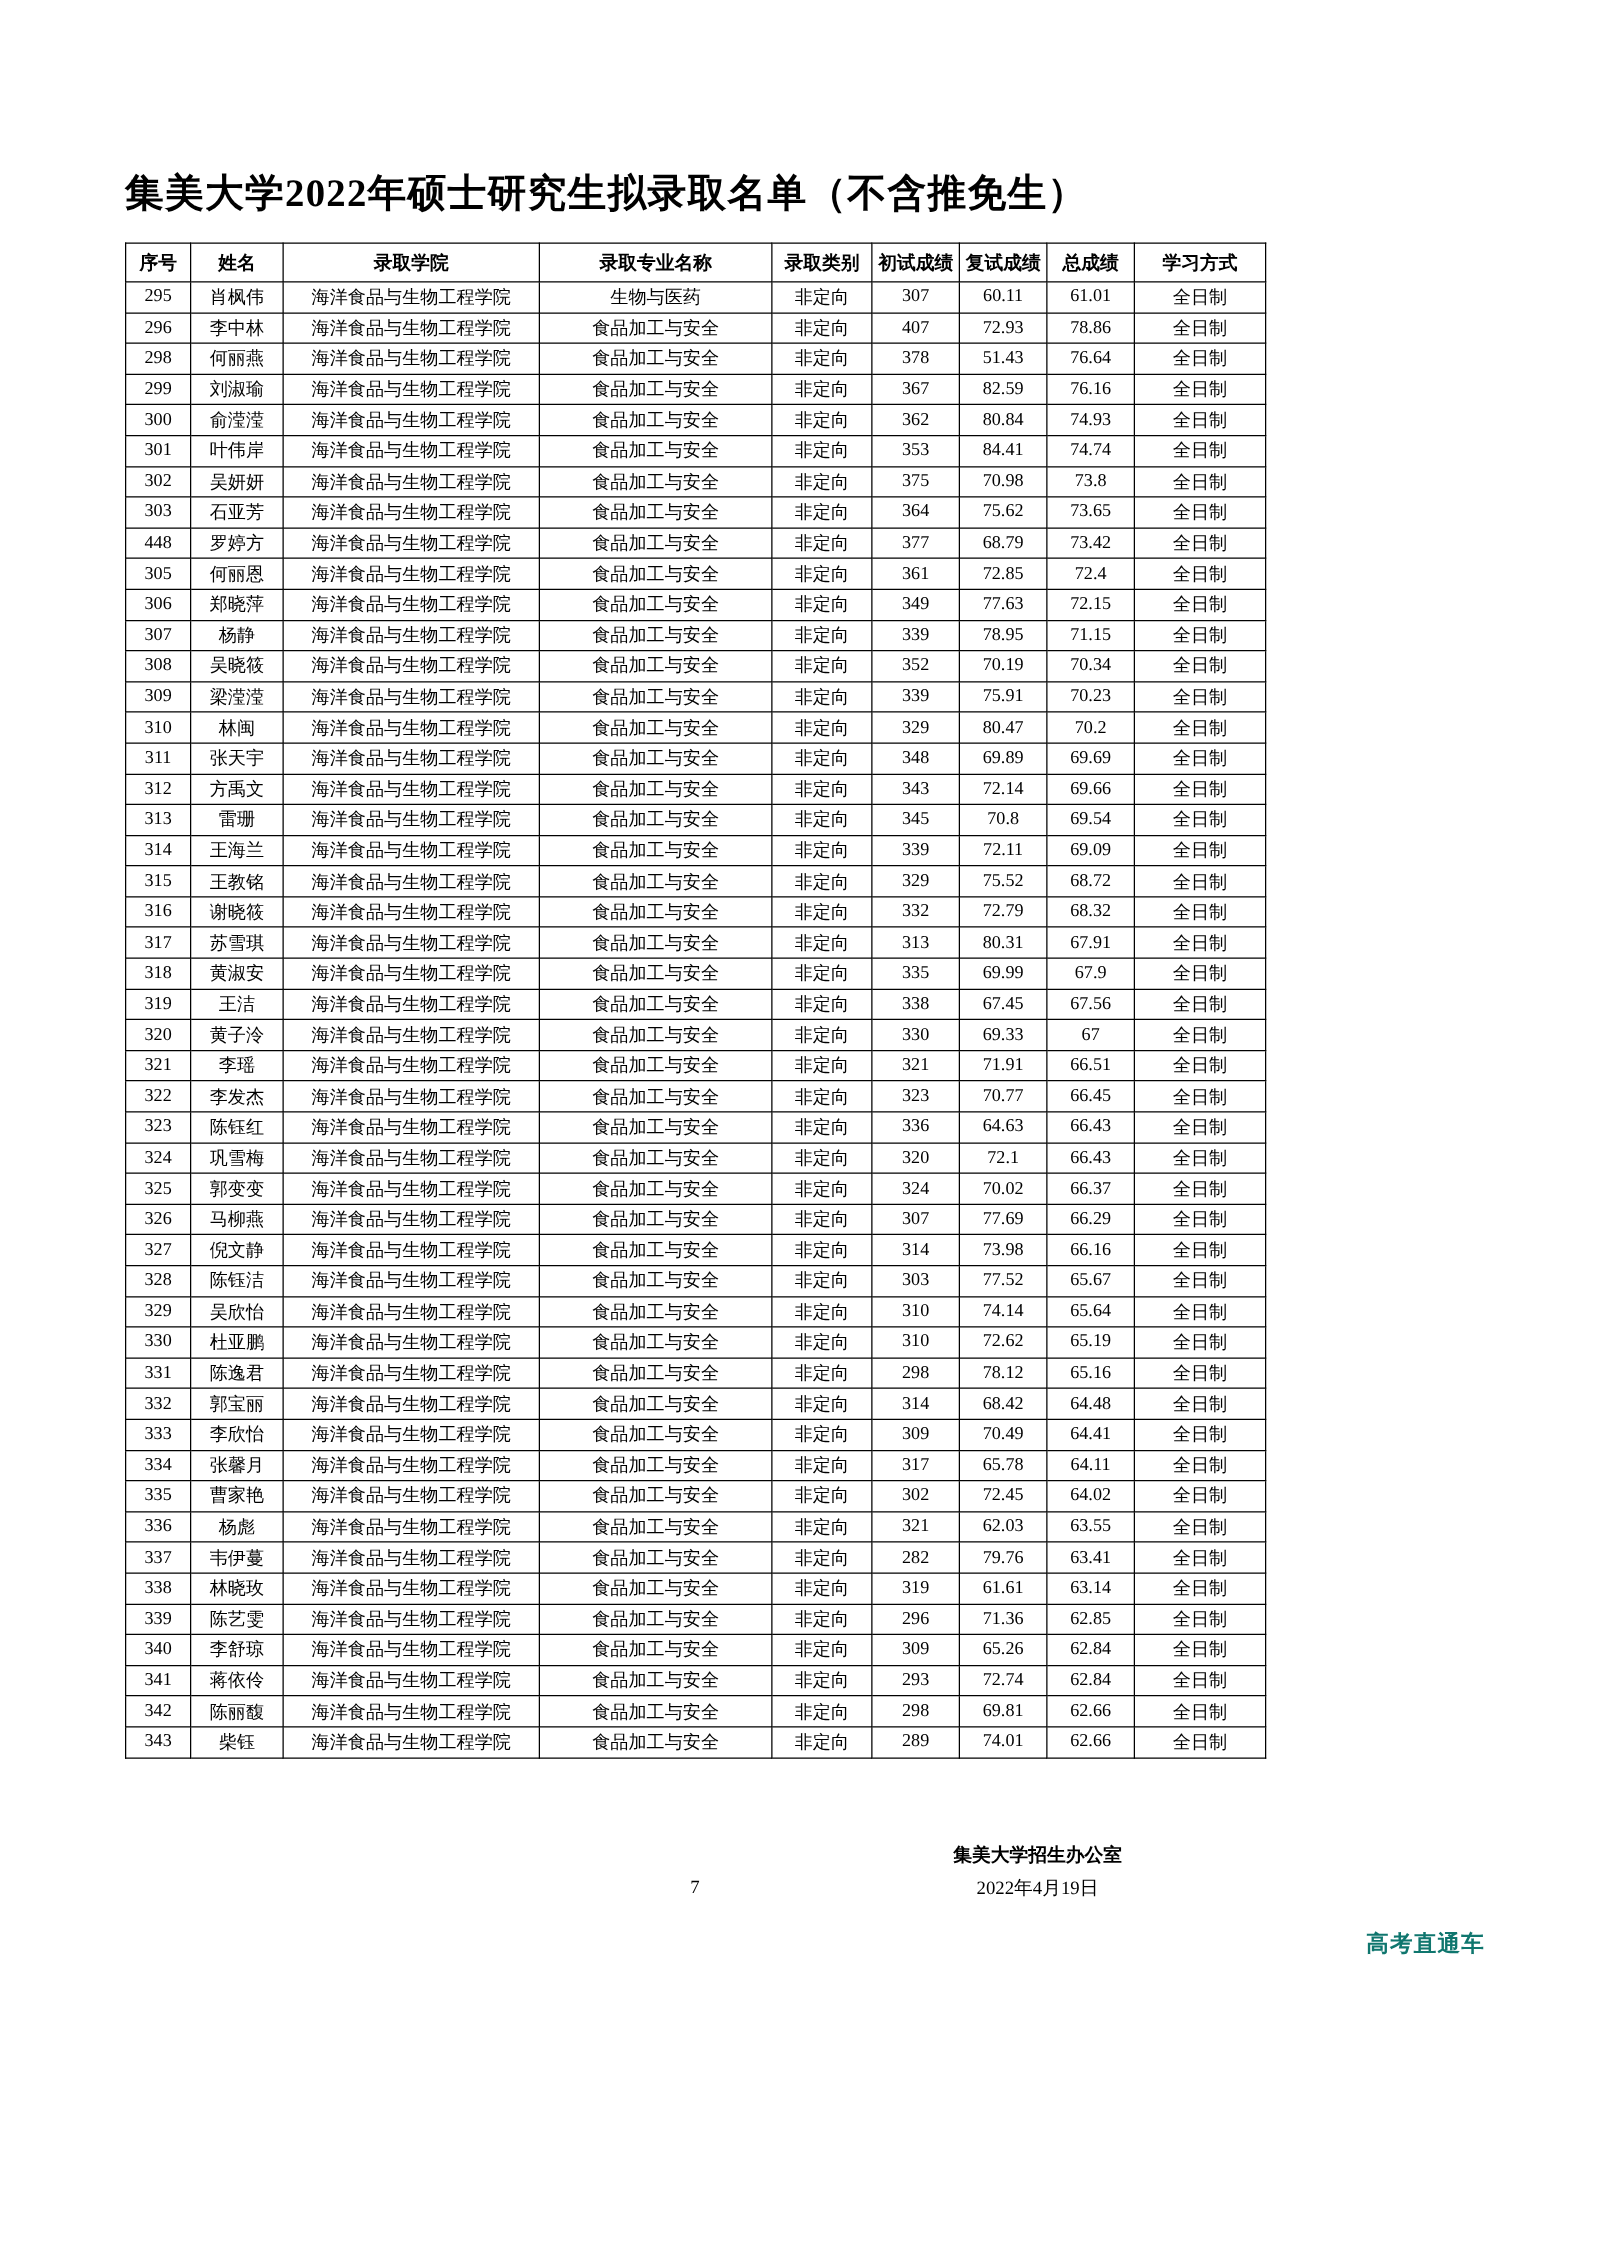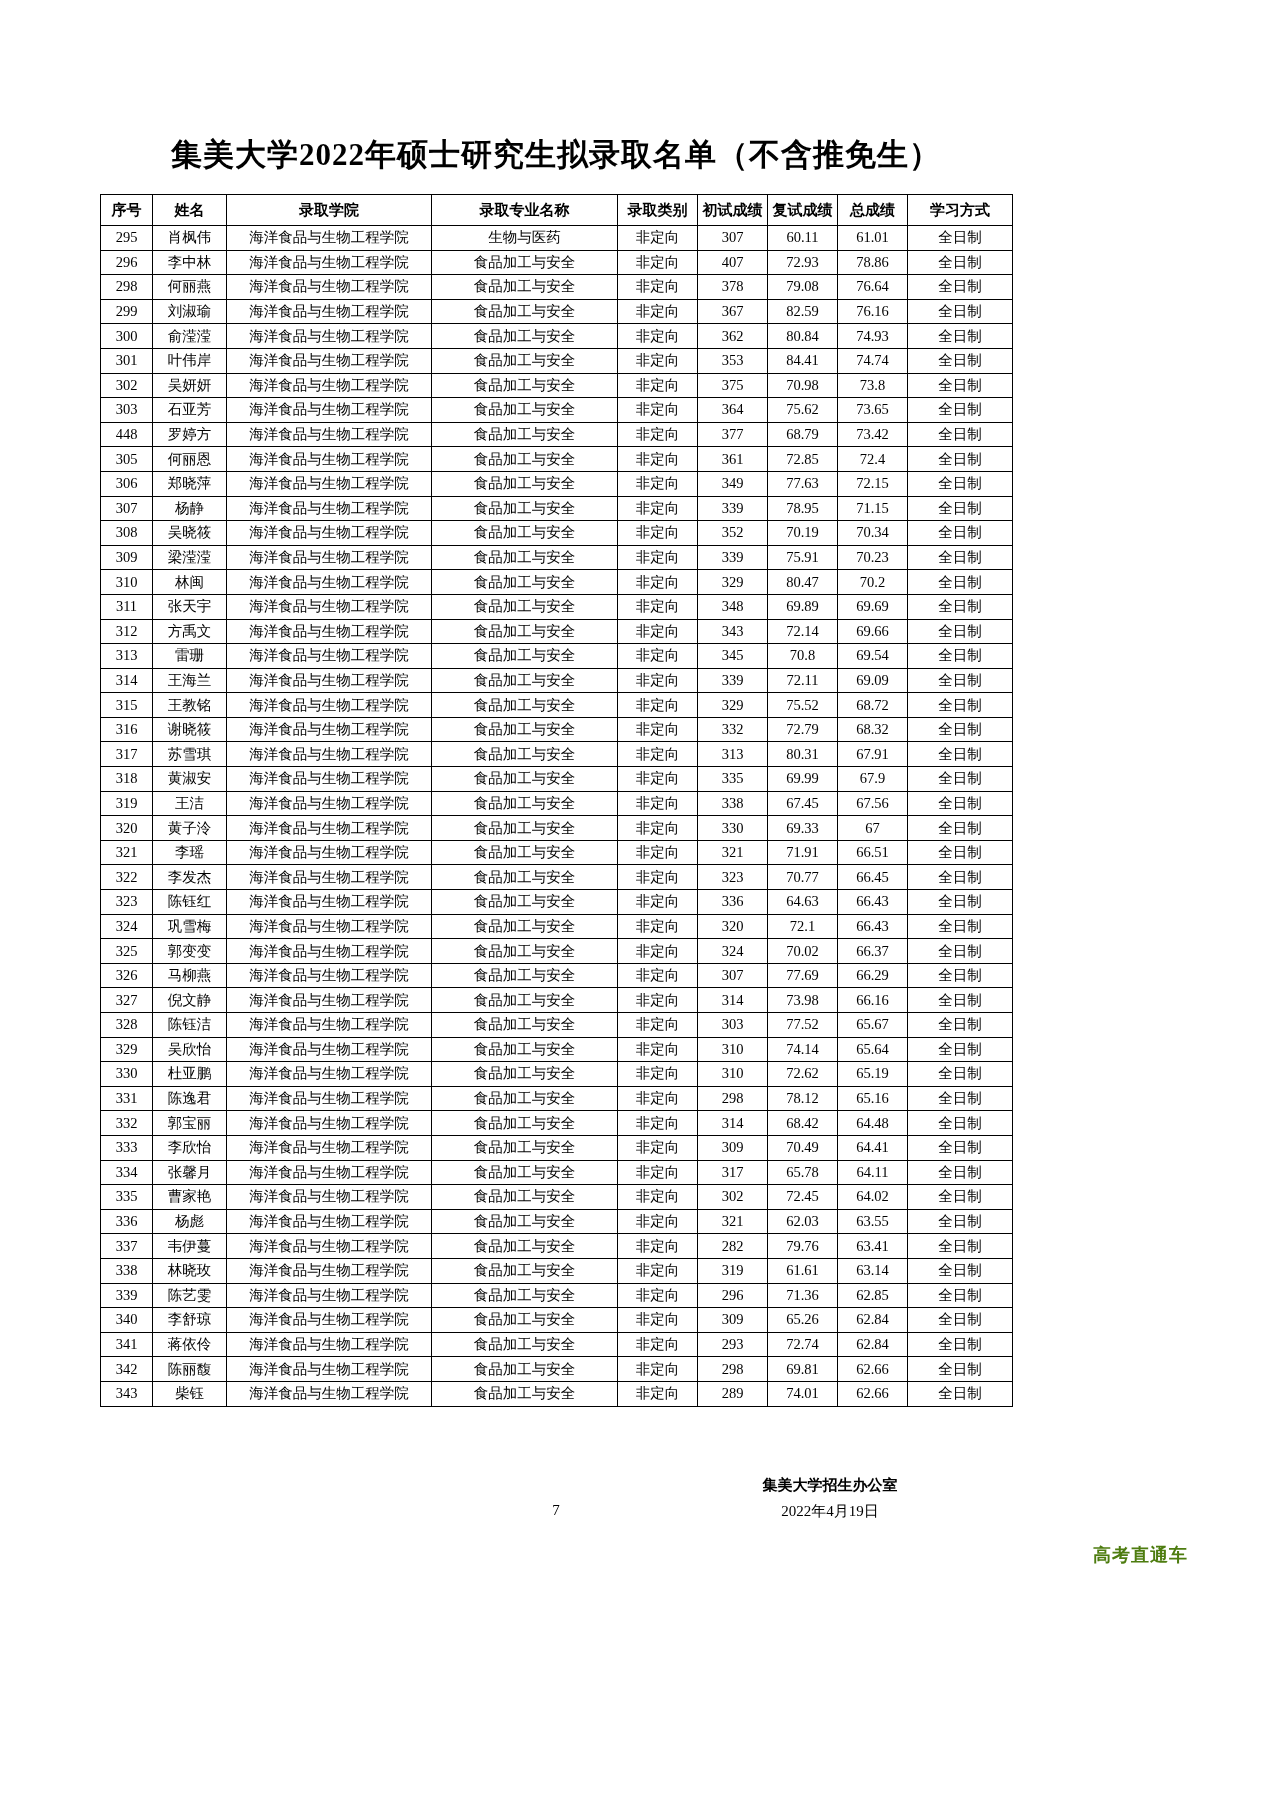--- a/index.html
+++ b/index.html
@@ -9,21 +9,21 @@
     height:1810px;
     background:#ffffff;
     font-family:"Liberation Serif","DejaVu Serif",serif;
     color:#000;
     overflow:hidden;
   }
   .doc-title{
     position:absolute;
     left:100px; top:134px;
     width:912px;
-    text-align:center;
+    text-align:left;
     font-size:31px;
     font-weight:bold;
     letter-spacing:1px;
     white-space:nowrap;
   }
   table.admission{
     position:absolute;
     left:100px; top:194px;
     width:912px;
     border-collapse:collapse;
@@ -60,21 +60,21 @@
     left:100px; top:1502px;
     width:912px;
     text-align:center;
     font-size:15px;
   }
   .watermark{
     position:absolute;
     right:92px; top:1543px;
     font-size:18px;
     font-weight:bold;
-    color:#4d7c0f;
+    color:#0f766e;
     letter-spacing:1px;
   }
 </style>
 </head>
 <body>
 
 <div class="page">
 
   <div class="doc-title">集美大学2022年硕士研究生拟录取名单（不含推免生）</div>
 
@@ -126,21 +126,21 @@
           <td>78.86</td>
           <td>全日制</td>
         </tr>
         <tr>
           <td>298</td>
           <td>何丽燕</td>
           <td>海洋食品与生物工程学院</td>
           <td>食品加工与安全</td>
           <td>非定向</td>
           <td>378</td>
-          <td>79.08</td>
+          <td>51.43</td>
           <td>76.64</td>
           <td>全日制</td>
         </tr>
         <tr>
           <td>299</td>
           <td>刘淑瑜</td>
           <td>海洋食品与生物工程学院</td>
           <td>食品加工与安全</td>
           <td>非定向</td>
           <td>367</td>

